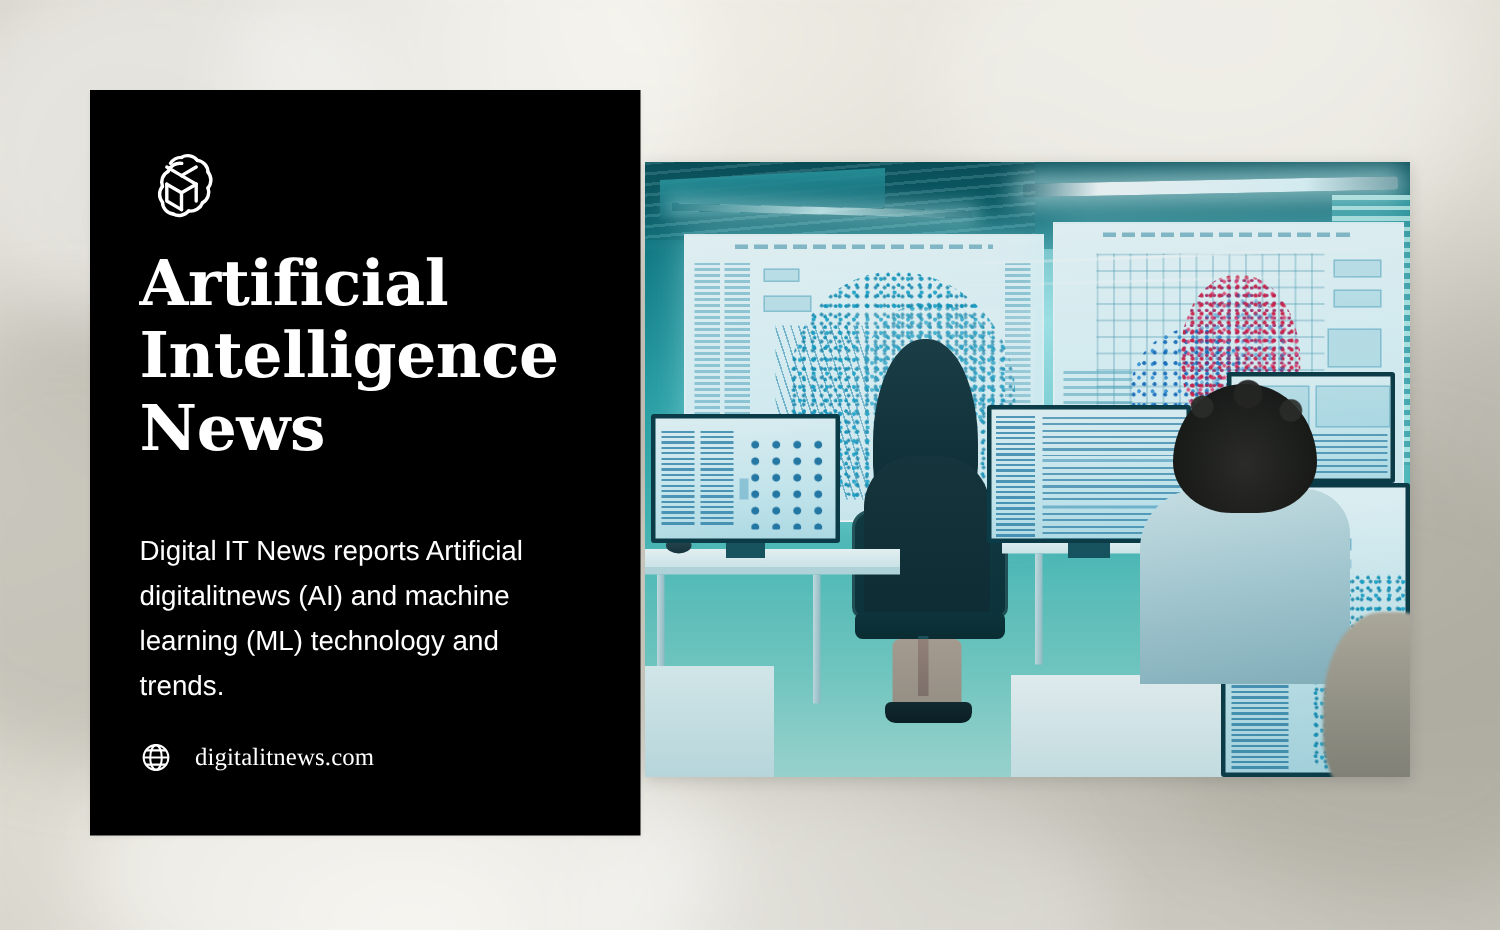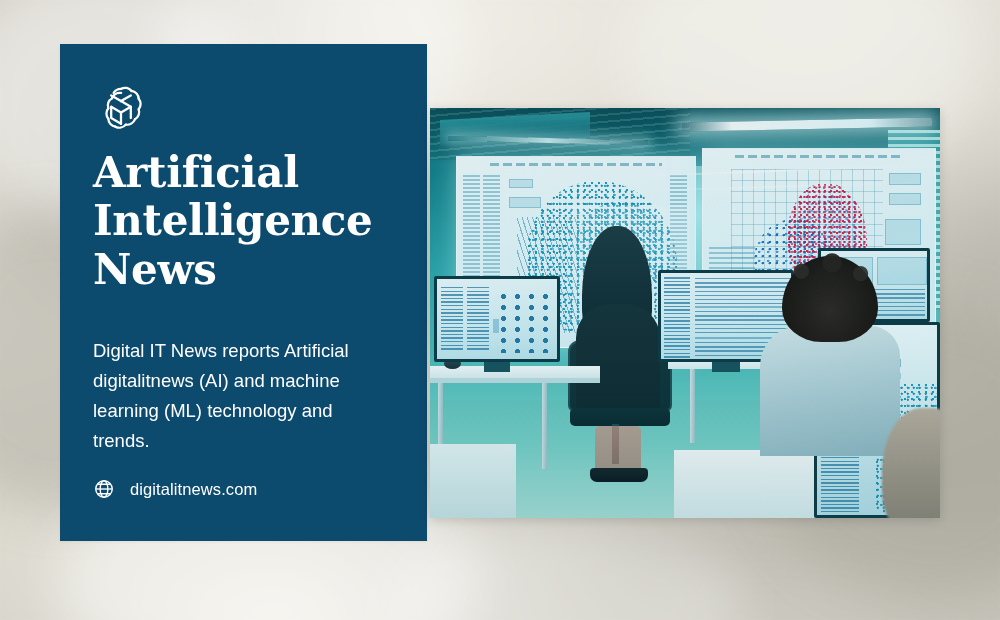--- a/index.html
+++ b/index.html
@@ -31,22 +31,22 @@
   .leaf-b{left:150px;top:-60px;width:320px;height:230px;background:rgba(255,255,255,.34);}
   .leaf-c{left:-80px;top:210px;width:260px;height:300px;background:rgba(150,146,136,.30);}
   .leaf-d{left:620px;top:-70px;width:360px;height:250px;background:rgba(255,255,255,.30);}
   .leaf-e{left:760px;top:300px;width:320px;height:300px;background:rgba(146,143,133,.26);}
   .leaf-f{left:60px;top:470px;width:420px;height:220px;background:rgba(255,255,255,.42);}
   .leaf-g{left:380px;top:520px;width:360px;height:180px;background:rgba(255,255,255,.30);}
   .leaf-h{left:300px;top:150px;width:180px;height:200px;background:rgba(120,117,108,.16);}
 
   
   #teal-panel{
-    position:absolute;left:60px;top:44px;width:367px;height:497px;
-    background:#0c4a6e;
+    position:absolute;left:60px;top:60px;width:367px;height:497px;
+    background:#000000;
     box-shadow:0 1px 3px rgba(0,0,0,.06);
   }
   #logo-wrap{position:absolute;left:33px;top:36px;}
   #logo-wrap svg{display:block;}
 
   #headline{
     position:absolute;left:33px;top:105px;width:310px;
     font-family:"DejaVu Serif", serif;
     font-weight:bold;
     font-size:42px;line-height:1.15;
@@ -58,21 +58,21 @@
     font-family:"Liberation Sans", sans-serif;
     font-size:18.5px;line-height:1.62;
     color:#ffffff;margin:0;font-weight:400;
   }
   #site-row{
     position:absolute;left:33px;top:434px;
     display:flex;align-items:center;gap:15px;
   }
   #site-row .globe{display:block;flex:0 0 auto;}
   #site-url{
-    font-size:16.5px;color:#ffffff;font-family:Liberation Sans, sans-serif;
+    font-size:16.5px;color:#ffffff;font-family:Liberation Serif, serif;
     letter-spacing:.1px;
   }
 
   
   #photo{
     position:absolute;left:430px;top:108px;width:510px;height:410px;
     overflow:hidden;background:#0d5f67;
     box-shadow:0 2px 10px rgba(0,0,0,.14);
   }
   #photo .layer{position:absolute;}

